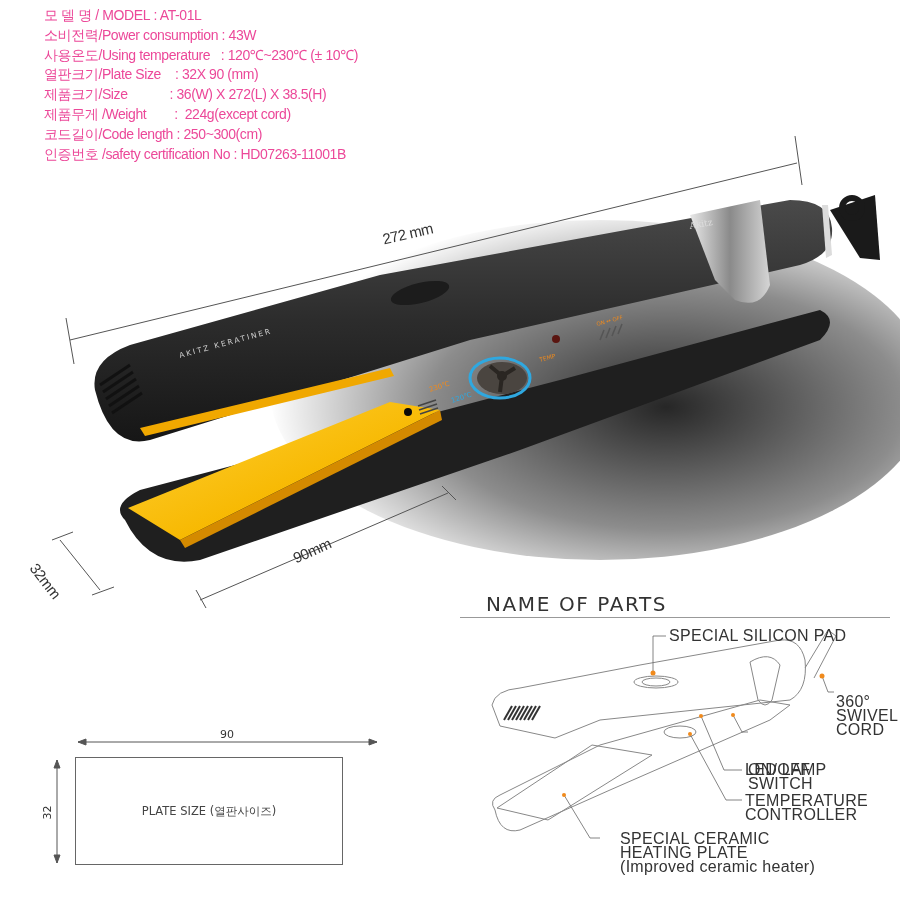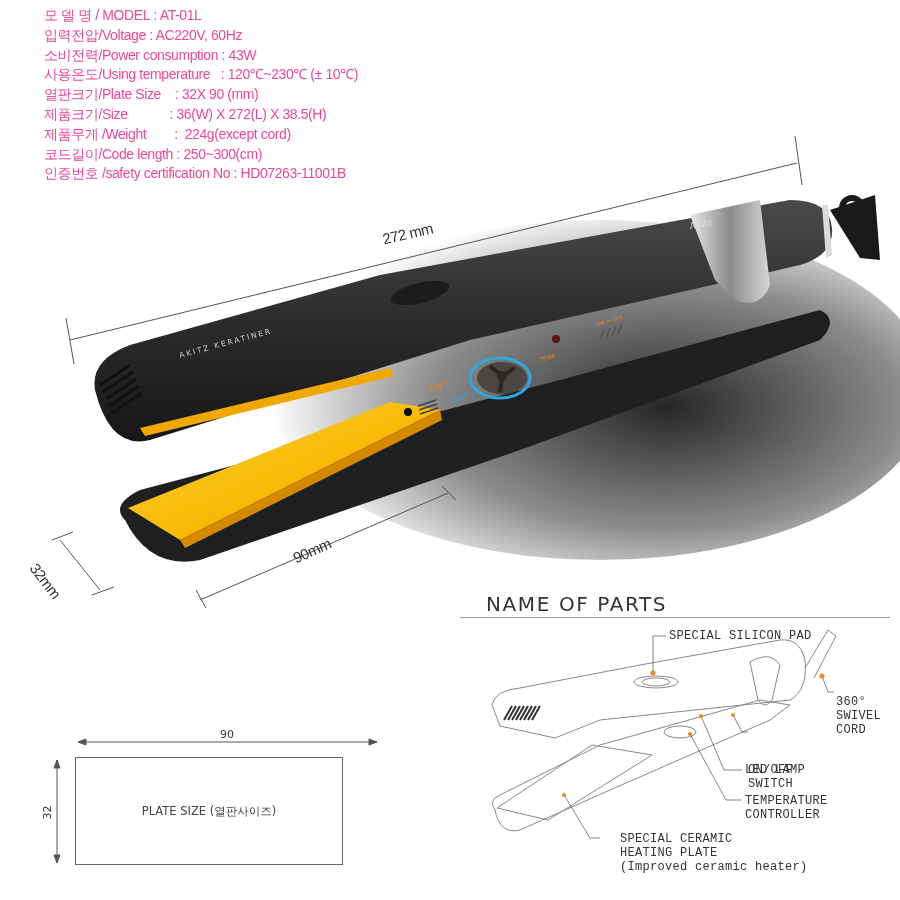--- a/index.html
+++ b/index.html
@@ -5,32 +5,31 @@
   html, body { margin:0; padding:0; background:#ffffff; }
   body { width:900px; height:900px; position:relative; overflow:hidden; font-family:"DejaVu Sans", sans-serif; color:#222; }
   .specs { position:absolute; left:44px; top:6px; font-family:"Liberation Sans", sans-serif; font-size:14px; line-height:19.8px; color:#ec4899; letter-spacing:-0.4px; }
   .spec-row { white-space:nowrap; }
   .spec-row .k { display:inline-block; }
   .spec-row .v { }
   svg { position:absolute; left:0; top:0; }
   .dim-label { position:absolute; font-family:"Liberation Sans", sans-serif; font-size:15px; color:#333; white-space:nowrap; letter-spacing:-0.5px; }
   .parts-title { position:absolute; left:486px; top:592px; font-family:"DejaVu Sans", sans-serif; font-size:20px; letter-spacing:1.6px; color:#333; font-weight:normal; }
   .parts-rule { position:absolute; left:460px; top:617px; width:430px; height:1px; background:#999; }
-  .part-label { position:absolute; font-family:Liberation Mono, monospace; font-size:12px; line-height:14px; color:#333; white-space:nowrap; letter-spacing:0.3px; }
+  .part-label { position:absolute; font-family:Liberation Sans, sans-serif; font-size:16px; line-height:14px; color:#333; white-space:nowrap; letter-spacing:0.3px; }
   .plate-box { position:absolute; left:75px; top:757px; width:268px; height:108px; border:1.5px solid #666; box-sizing:border-box; display:flex; align-items:center; justify-content:center; }
   .plate-box span { font-family:"DejaVu Sans", sans-serif; font-size:11.5px; color:#444; }
   .plate-w { position:absolute; left:220px; top:728px; font-family:"DejaVu Sans", sans-serif; font-size:11px; color:#333; }
   .plate-h { position:absolute; left:40px; top:806px; font-family:"DejaVu Sans", sans-serif; font-size:11px; color:#333; transform:rotate(-90deg); }
 </style>
 </head>
 <body>
 
 <div class="specs">
   <div class="spec-row"><span class="k">모 델 명 / MODEL</span><span class="v"> : AT-01L</span></div>
-  <div class="spec-row"><span class="k">입력전압/Voltage</span><span class="v"> : AC220V, 60Hz</span></div>
   <div class="spec-row"><span class="k">소비전력/Power consumption</span><span class="v"> : 43W</span></div>
   <div class="spec-row"><span class="k">사용온도/Using temperature</span><span class="v" style="white-space:pre">   : 120℃~230℃ (± 10℃)</span></div>
   <div class="spec-row"><span class="k">열판크기/Plate Size</span><span class="v" style="white-space:pre">    : 32X 90 (mm)</span></div>
   <div class="spec-row"><span class="k">제품크기/Size</span><span class="v" style="white-space:pre">            : 36(W) X 272(L) X 38.5(H)</span></div>
   <div class="spec-row"><span class="k">제품무게 /Weight</span><span class="v" style="white-space:pre">        :  224g(except cord)</span></div>
   <div class="spec-row"><span class="k">코드길이/Code length</span><span class="v"> : 250~300(cm)</span></div>
   <div class="spec-row"><span class="k">인증번호 /safety certification No</span><span class="v"> : HD07263-11001B</span></div>
 </div>
 
 <svg width="900" height="620" viewBox="0 0 900 620">

